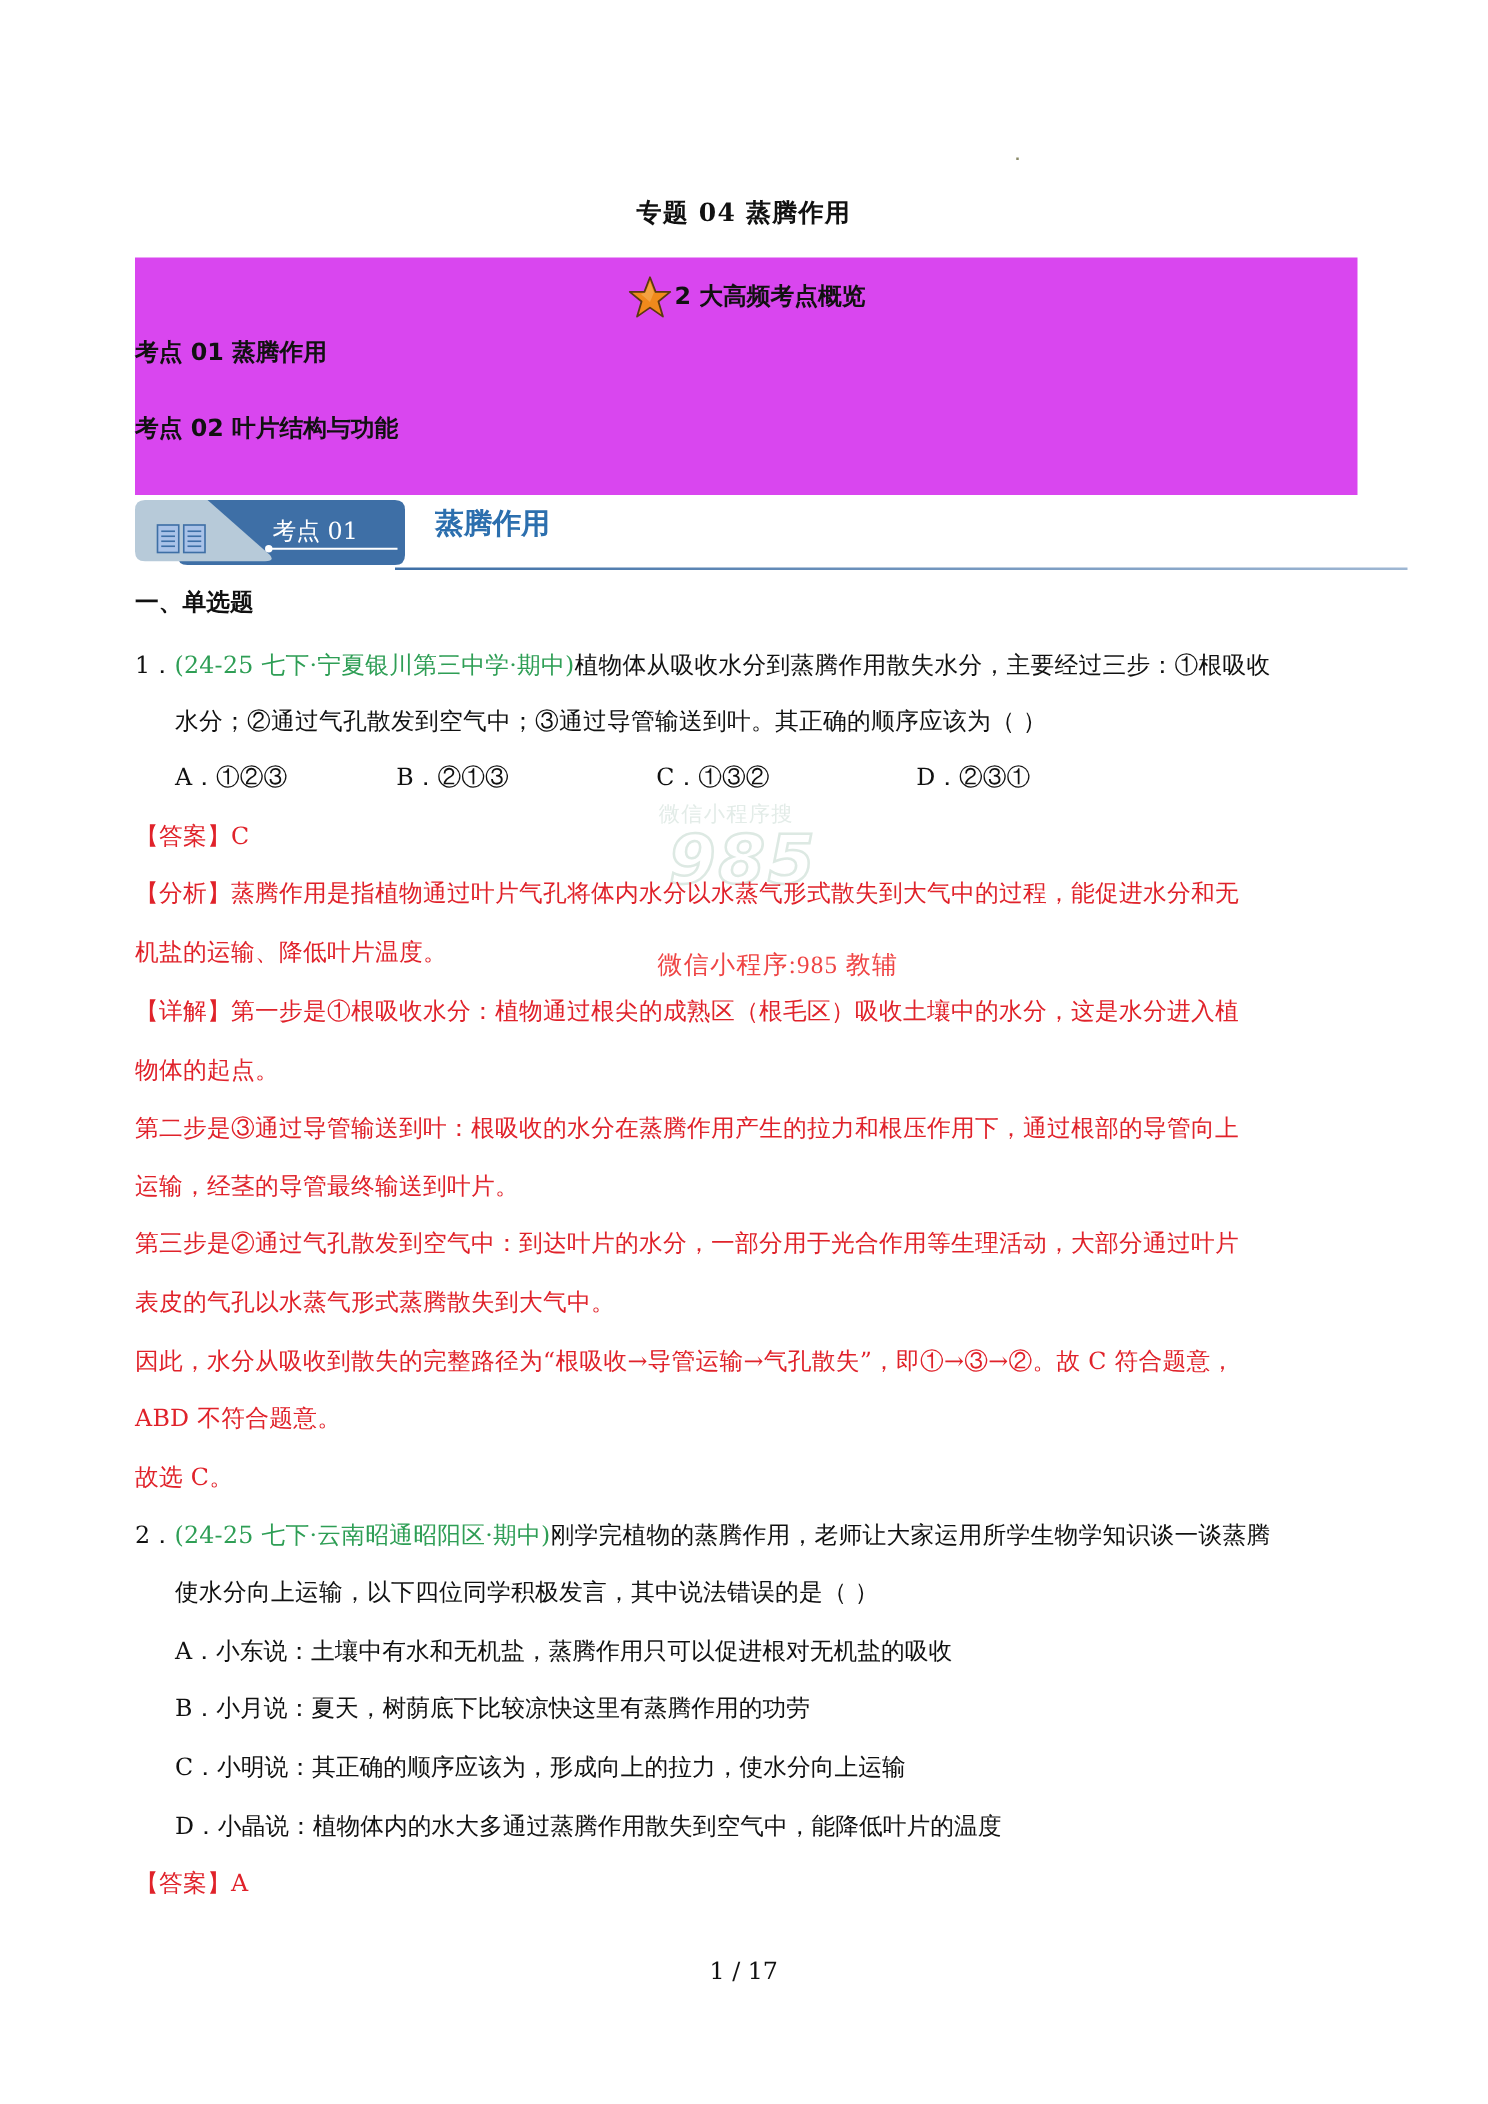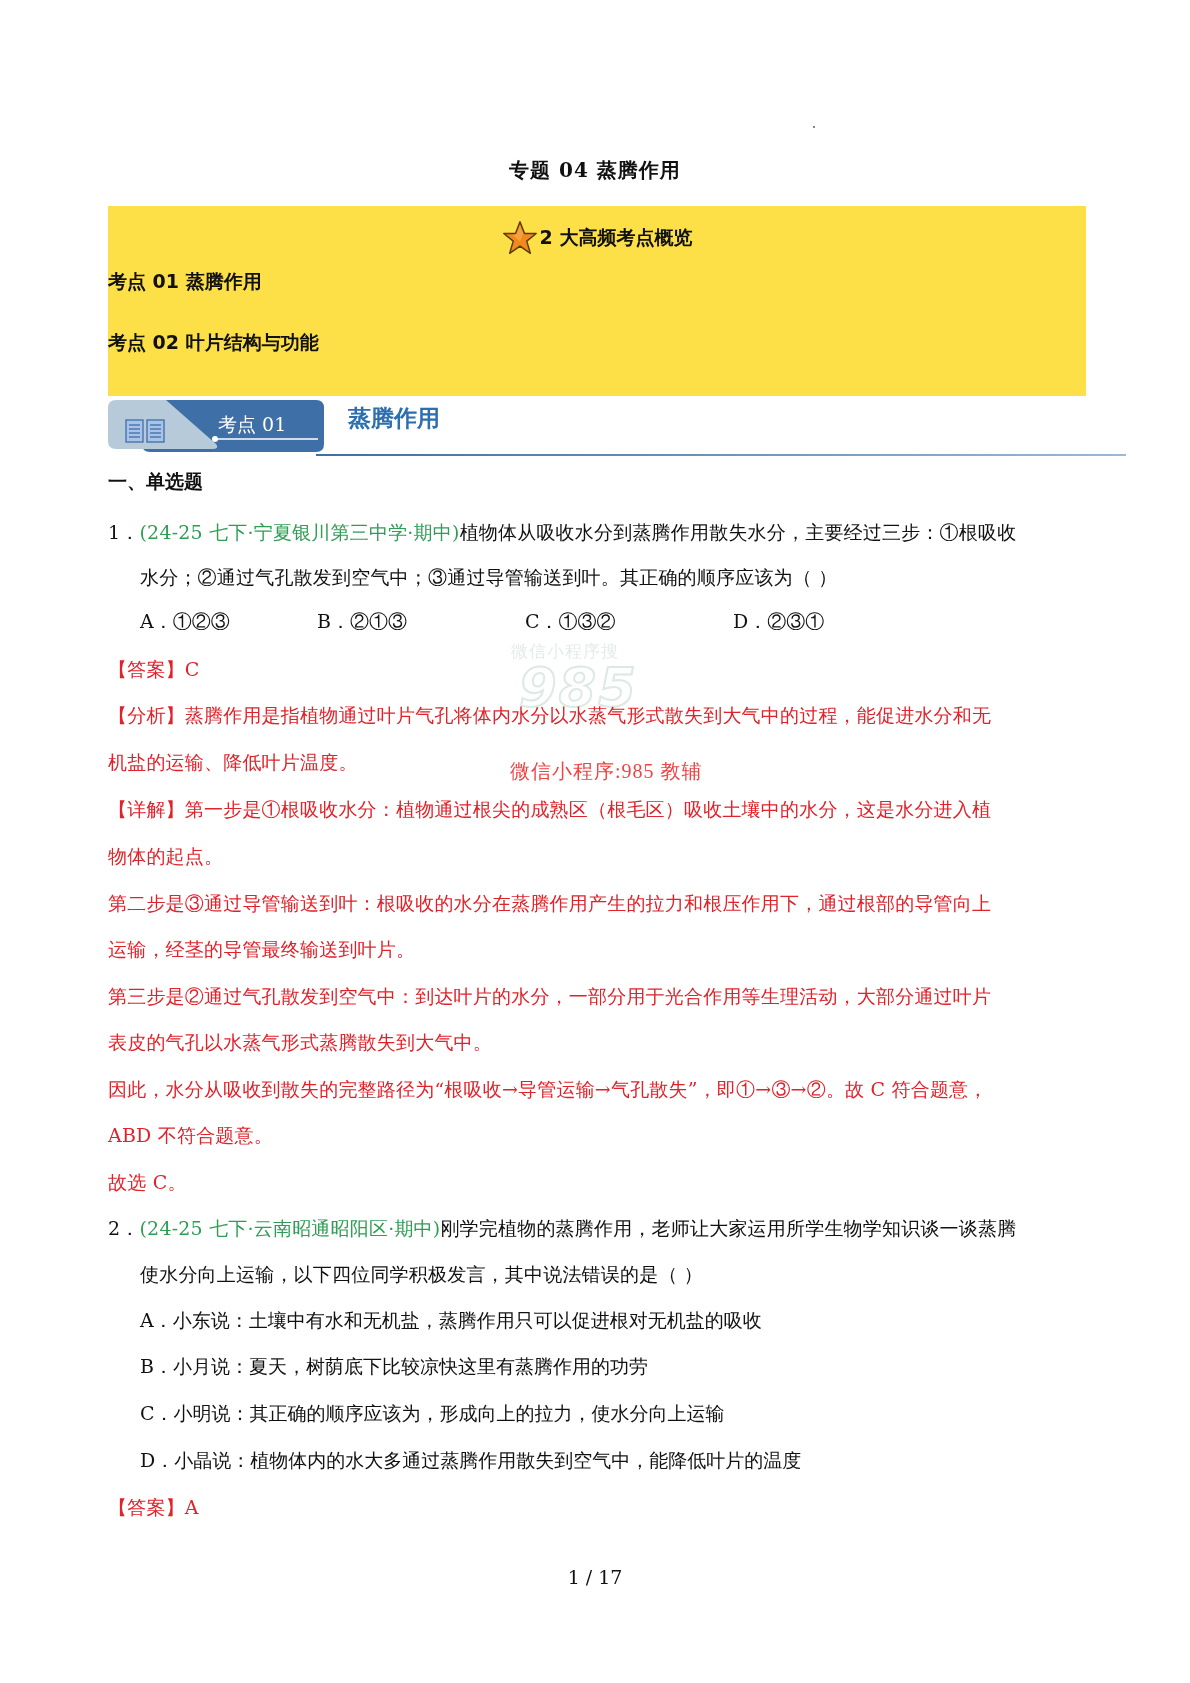--- a/index.html
+++ b/index.html
@@ -4,21 +4,21 @@
 <style>
   * { box-sizing: border-box; margin: 0; padding: 0; }
   html, body { width: 1190px; height: 1683px; background: #ffffff; overflow: hidden; }
   body { position: relative; font-family: "DejaVu Serif", "Liberation Serif", serif; color: #111; }
 
   .dot { position: absolute; left: 813px; top: 126px; width: 2px; height: 2px; background: #8a8a6a; }
 
   .doc-title { position: absolute; left: 0; width: 1190px; top: 157px; text-align: center;
     font-size: 20px; letter-spacing: 1px; color: #111; }
 
-  .overview { position: absolute; left: 108px; top: 206px; width: 978px; height: 190px; background: #fde047; }
+  .overview { position: absolute; left: 108px; top: 206px; width: 978px; height: 190px; background: #d946ef; }
   .overview-head { position: absolute; top: 14px; left: 0; width: 100%; text-align: center;
     font-family: "DejaVu Sans", sans-serif; font-weight: bold; font-size: 19px; color: #111; }
   .overview-head .star { display: inline-block; width: 36px; height: 36px; vertical-align: middle; margin-right: 2px; }
   .overview-item { position: absolute; left: 0; font-family: "DejaVu Sans", sans-serif; font-weight: bold;
     font-size: 19px; color: #111; }
 
   .section-banner { position: absolute; left: 108px; top: 397px; width: 216px; height: 55px; }
   .section-title { position: absolute; left: 348px; top: 403px; font-size: 23px; color: #2c6fae;
     font-family: "DejaVu Sans", sans-serif; font-weight: bold; }
   .section-line { position: absolute; left: 316px; top: 454px; width: 810px; height: 2px;
@@ -27,21 +27,21 @@
   .q-heading { position: absolute; left: 108px; top: 469px; font-family: "DejaVu Sans", sans-serif;
     font-weight: bold; font-size: 19px; }
 
   .line { position: absolute; font-size: 19px; line-height: 26px; white-space: nowrap; letter-spacing: 0.2px; }
   .black { color: #111; }
   .red { color: #e0222a; }
   .green { color: #2e9e55; }
 
   .opt { position: absolute; font-size: 19px; color: #111; }
 
-  .watermark { position: absolute; left: 464px; top: 640px; width: 260px; height: 150px; pointer-events: none; }
+  .watermark { position: absolute; left: 480px; top: 640px; width: 260px; height: 150px; pointer-events: none; }
   .wm-top { position: absolute; left: 47px; top: 0; font-family: "DejaVu Sans", sans-serif; font-size: 17px; color: #e3ece8; letter-spacing: 1px; }
   .wm-num { position: absolute; left: 55px; top: 16px; font-family: "DejaVu Sans", sans-serif; font-size: 54px; font-weight: bold;
     color: transparent; -webkit-text-stroke: 2px #dde9e3; font-style: italic; letter-spacing: 2px; }
   .wm-bottom { position: absolute; left: 12px; top: 118px; font-family: Liberation Serif, serif; font-size: 20px; color: #ef4444; letter-spacing: 1px; margin-left: 34px; }
 
   .page-num { position: absolute; left: 0; width: 1190px; top: 1566px; text-align: center; font-size: 19px; color: #111; }
 </style>
 </head>
 <body>
 
@@ -102,21 +102,21 @@
 <div class="opt" style="left:525px; top:609px;">C．①③②</div>
 <div class="opt" style="left:733px; top:609px;">D．②③①</div>
 
 <div class="line red" style="left:108px; top:656px;">【答案】C</div>
 <div class="line red" style="left:108px; top:702px;">【分析】蒸腾作用是指植物通过叶片气孔将体内水分以水蒸气形式散失到大气中的过程，能促进水分和无</div>
 <div class="line red" style="left:108px; top:749px;">机盐的运输、降低叶片温度。</div>
 <div class="line red" style="left:108px; top:796px;">【详解】第一步是①根吸收水分：植物通过根尖的成熟区（根毛区）吸收土壤中的水分，这是水分进入植</div>
 <div class="line red" style="left:108px; top:843px;">物体的起点。</div>
 <div class="line red" style="left:108px; top:890px;">第二步是③通过导管输送到叶：根吸收的水分在蒸腾作用产生的拉力和根压作用下，通过根部的导管向上</div>
 <div class="line red" style="left:108px; top:936px;">运输，经茎的导管最终输送到叶片。</div>
-<div class="line red" style="left:108px; top:983px;">第三步是②通过气孔散发到空气中：到达叶片的水分，一部分用于光合作用等生理活动，大部分通过叶片</div>
+<div class="line red" style="left:108px; top:983px;font-family:Liberation Mono, monospace;">第三步是②通过气孔散发到空气中：到达叶片的水分，一部分用于光合作用等生理活动，大部分通过叶片</div>
 <div class="line red" style="left:108px; top:1029px;">表皮的气孔以水蒸气形式蒸腾散失到大气中。</div>
 <div class="line red" style="left:108px; top:1076px;">因此，水分从吸收到散失的完整路径为“根吸收→导管运输→气孔散失”，即①→③→②。故 C 符合题意，</div>
 <div class="line red" style="left:108px; top:1122px;">ABD 不符合题意。</div>
 <div class="line red" style="left:108px; top:1169px;">故选 C。</div>
 
 <div class="line black" style="left:108px; top:1215px;">
   <span>2．</span><span class="green">(24-25 七下·云南昭通昭阳区·期中)</span><span>刚学完植物的蒸腾作用，老师让大家运用所学生物学知识谈一谈蒸腾</span>
 </div>
 <div class="line black" style="left:140px; top:1261px;">使水分向上运输，以下四位同学积极发言，其中说法错误的是（     ）</div>
 <div class="opt" style="left:140px; top:1308px;">A．小东说：土壤中有水和无机盐，蒸腾作用只可以促进根对无机盐的吸收</div>

